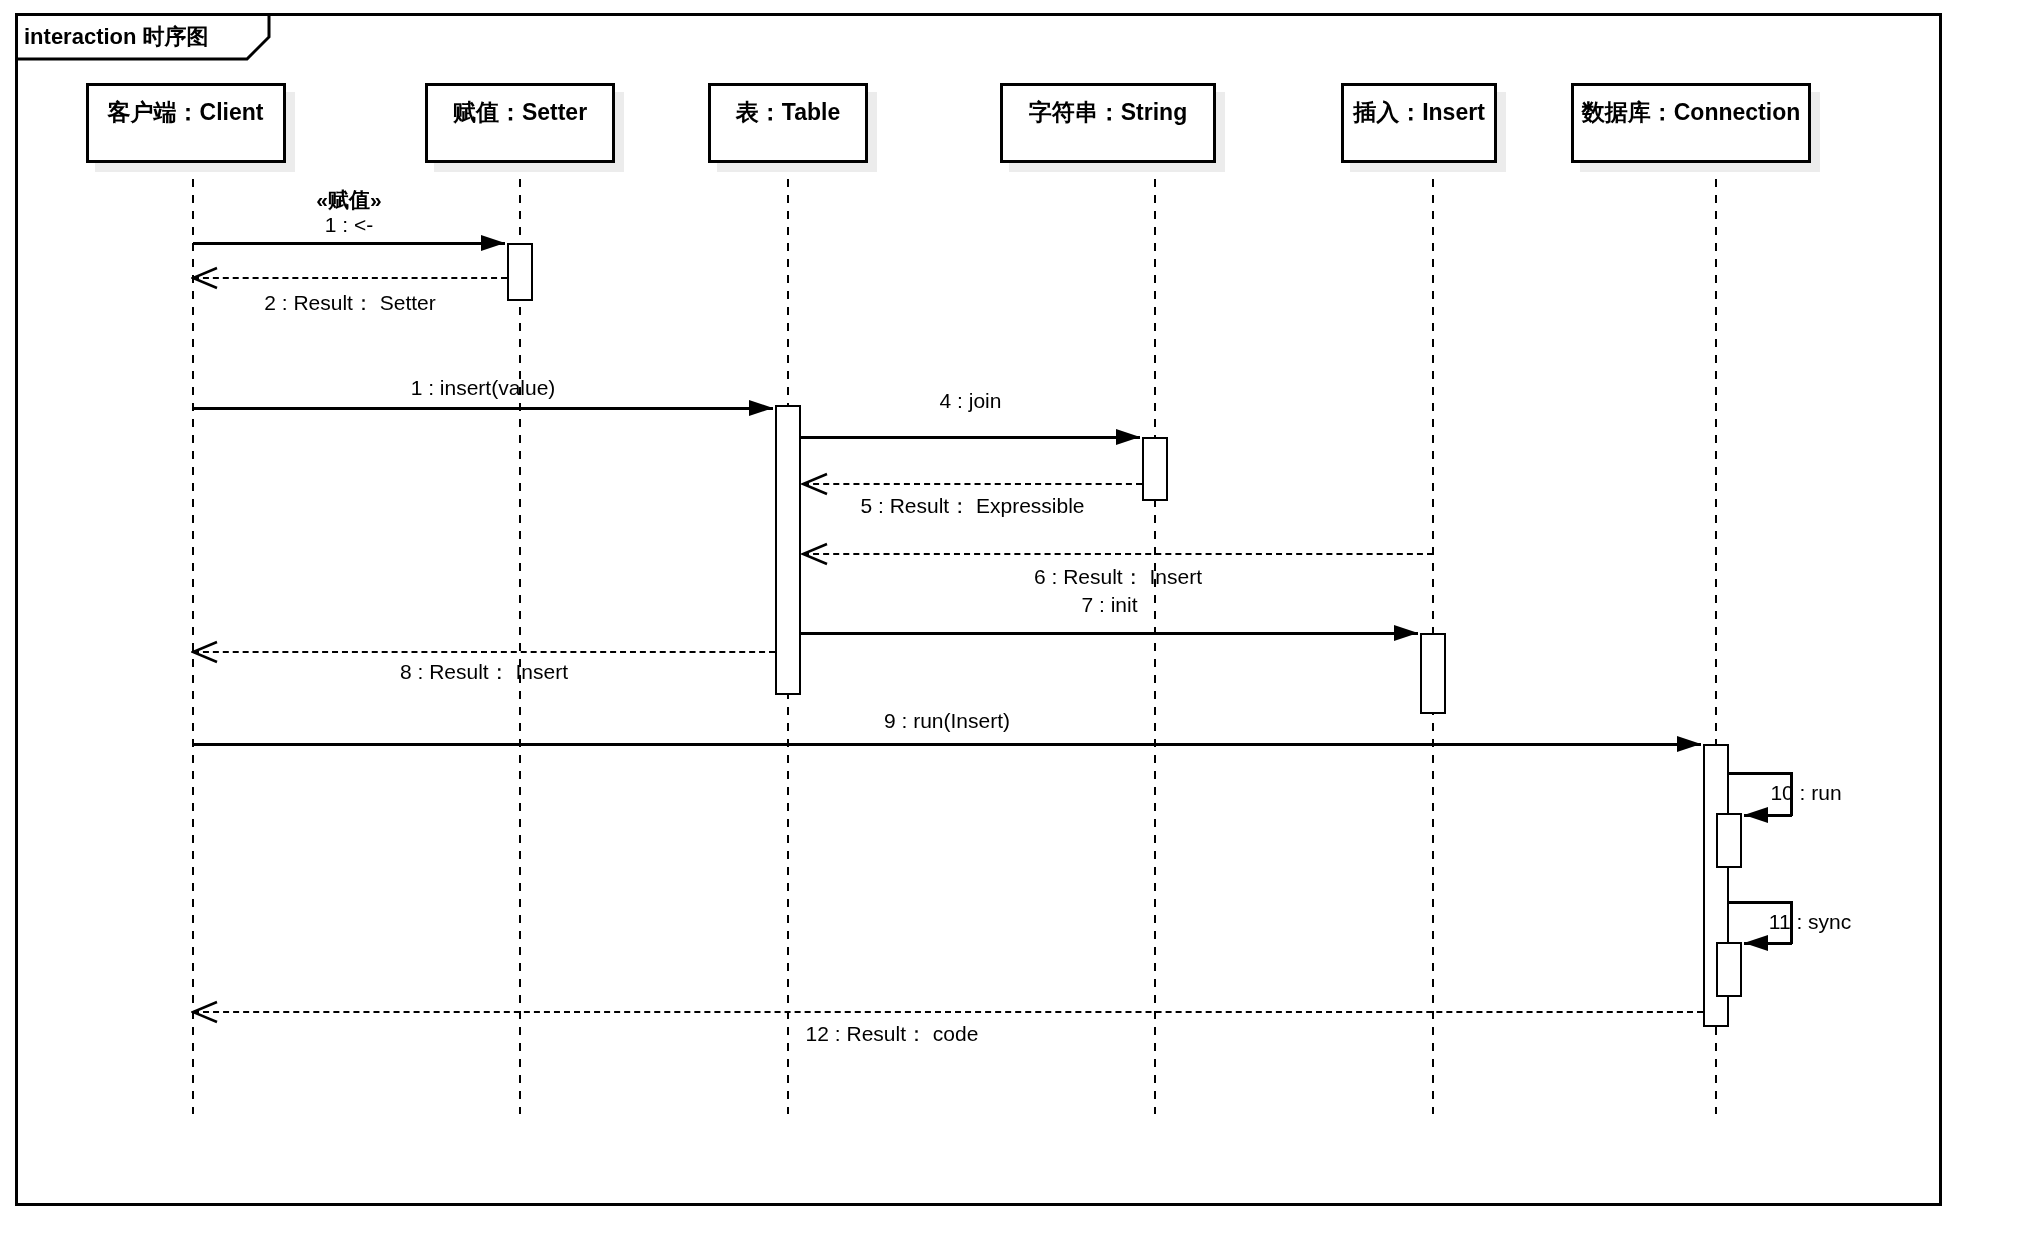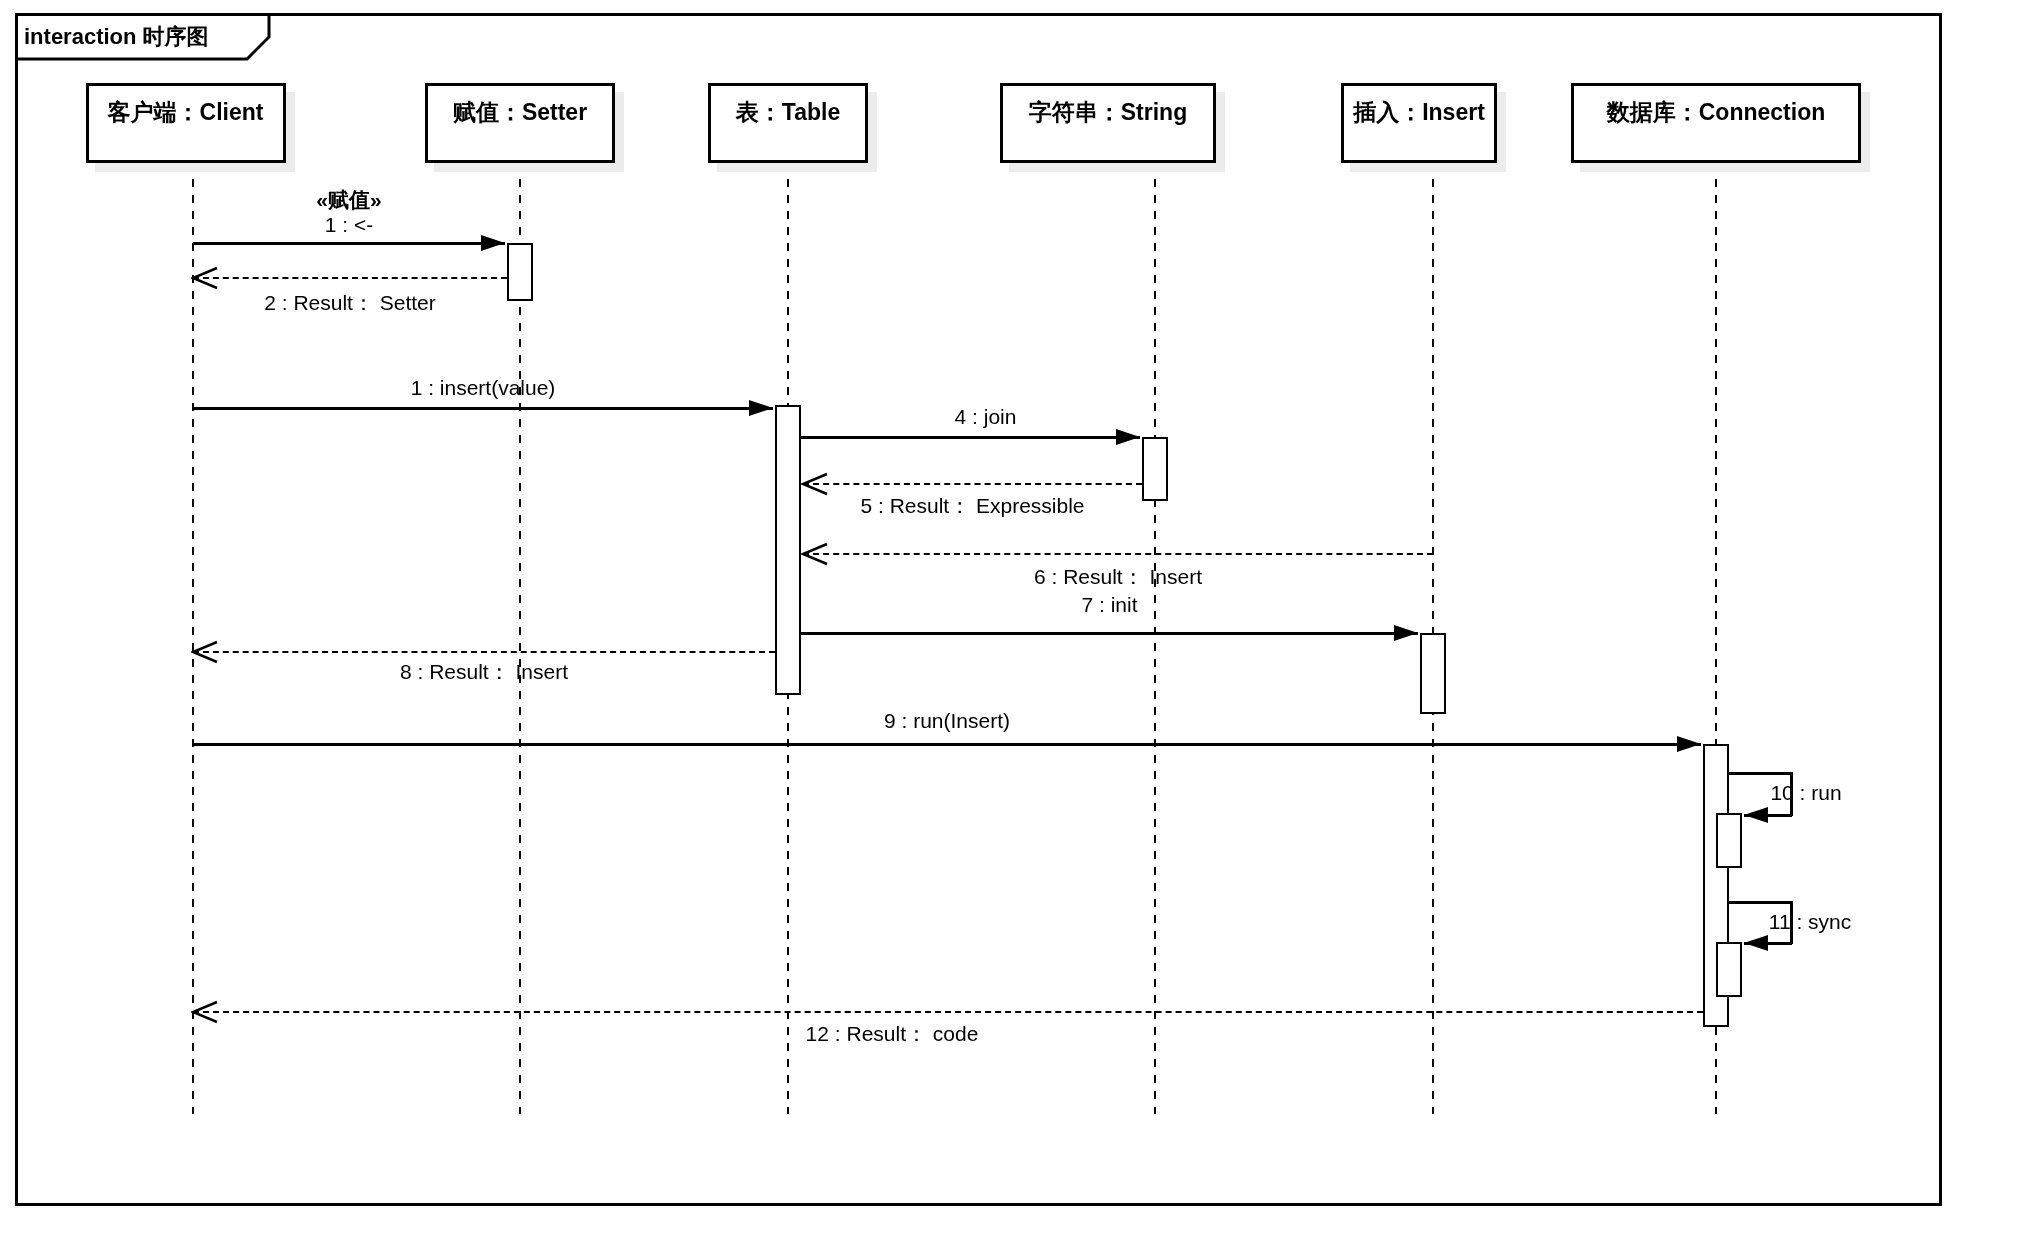--- a/index.html
+++ b/index.html
@@ -55,21 +55,21 @@
       <div class="head-box" style="left: 85.5px; width: 200px;">客户端：Client</div>
       <div class="lifeline" style="left: 519px;"></div>
       <div class="head-box" style="left: 425px; width: 190px;">赋值：Setter</div>
       <div class="lifeline" style="left: 787px;"></div>
       <div class="head-box" style="left: 708px; width: 160px;">表：Table</div>
       <div class="lifeline" style="left: 1154px;"></div>
       <div class="head-box" style="left: 1000px; width: 216px;">字符串：String</div>
       <div class="lifeline" style="left: 1432px;"></div>
       <div class="head-box" style="left: 1341px; width: 156px;">插入：Insert</div>
       <div class="lifeline" style="left: 1715px;"></div>
-      <div class="head-box" style="left: 1571px; width: 290px;">数据库：Connection</div>
+      <div class="head-box" style="left: 1571px; width: 240px;">数据库：Connection</div>
       <div class="activation" style="left: 507px; top: 243px; height: 58px;"></div>
       <div class="activation" style="left: 775px; top: 405px; height: 290px;"></div>
       <div class="activation" style="left: 1142px; top: 437px; height: 64px;"></div>
       <div class="activation" style="left: 1420px; top: 633px; height: 81px;"></div>
       <div class="activation" style="left: 1703px; top: 744px; height: 283px;"></div>
       <div class="activation" style="left: 1716px; top: 813px; height: 55px;"></div>
       <div class="activation" style="left: 1716px; top: 942px; height: 55px;"></div>
       <div class="msg-line-solid" style="left: 193px; top: 242px; width: 312px;"></div>
       <div class="arrow-solid-right" style="left: 481px; top: 235px;"></div>
       <div class="stereotype" style="left: 349px; top: 186px;">«赋值»</div>
@@ -77,21 +77,21 @@
       <div class="msg-line-dashed" style="left: 193px; top: 277px; width: 314px;"></div>
       <div class="arrow-open" style="left: 191px; top: 266px;"><svg width="28" height="24">
           <polyline points="26,2 2,12 26,22" fill="none" stroke="#000000" stroke-width="2.5"></polyline>
         </svg></div>
       <div class="msg-label" style="left: 350px; top: 289px;">2 : Result： Setter</div>
       <div class="msg-line-solid" style="left: 193px; top: 407px; width: 580px;"></div>
       <div class="arrow-solid-right" style="left: 749px; top: 400px;"></div>
       <div class="msg-label" style="left: 483px; top: 376px;">1 : insert(value)</div>
       <div class="msg-line-solid" style="left: 801px; top: 436px; width: 339px;"></div>
       <div class="arrow-solid-right" style="left: 1116px; top: 429px;"></div>
-      <div class="msg-label" style="left: 970.5px; top: 405px; margin-left: 15px;">4 : join</div>
+      <div class="msg-label" style="left: 970.5px; top: 389px;">4 : join</div>
       <div class="msg-line-dashed" style="left: 803px; top: 483px; width: 339px;"></div>
       <div class="arrow-open" style="left: 801px; top: 472px;"><svg width="28" height="24">
           <polyline points="26,2 2,12 26,22" fill="none" stroke="#000000" stroke-width="2.5"></polyline>
         </svg></div>
       <div class="msg-label" style="left: 972.5px; top: 492px;">5 : Result： Expressible</div>
       <div class="msg-line-dashed" style="left: 803px; top: 553px; width: 630px;"></div>
       <div class="arrow-open" style="left: 801px; top: 542px;"><svg width="28" height="24">
           <polyline points="26,2 2,12 26,22" fill="none" stroke="#000000" stroke-width="2.5"></polyline>
         </svg></div>
       <div class="msg-label" style="left: 1118px; top: 563px;">6 : Result： Insert</div>

